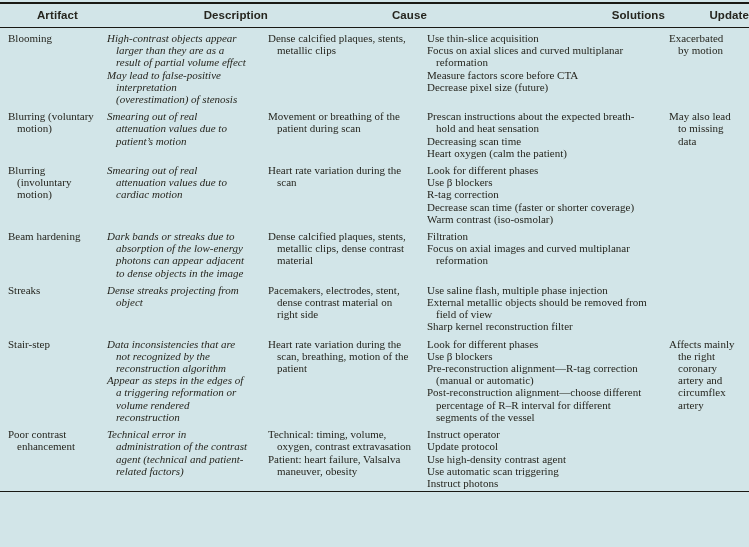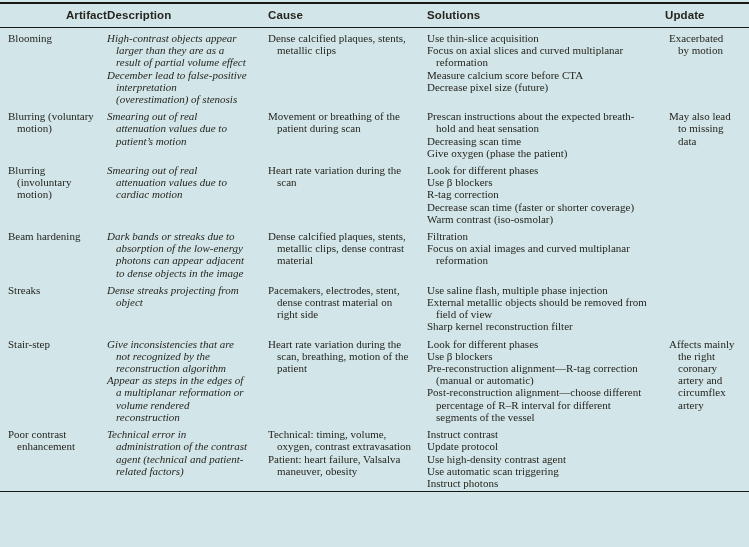--- a/index.html
+++ b/index.html
@@ -24,27 +24,27 @@
   col.c2 { width: 161px; }
   col.c3 { width: 159px; }
   col.c4 { width: 238px; }
   col.c5 { width: 84px; }
 
   thead th {
     font-family: "Liberation Sans", sans-serif;
     font-weight: bold;
     font-size: 11.5px;
     letter-spacing: 0.1px;
-    text-align: left;
+    text-align: right;
     padding: 5px 0 6px 0;
     border-bottom: 1.5px solid #191914;
     vertical-align: middle;
   }
   thead th.first {
-    text-align: right;
+    text-align: center;
     padding-left: 8px;
   }
 
   tbody td {
     vertical-align: top;
     font-size: 11px;
     line-height: 12.2px;
     padding: 3px 0 2px 0;
   }
   tbody tr:first-child td { padding-top: 4px; }
@@ -80,49 +80,49 @@
       <th>Update</th>
     </tr>
   </thead>
   <tbody>
     <tr>
       <td class="col-artifact">
           <div class="hang">Blooming</div>
         </td>
       <td class="col-description">
           <div class="para">High-contrast objects appear larger than they are as a result of partial volume effect</div>
-          <div class="para">December lead to false-positive interpretation (overestimation) of stenosis</div>
+          <div class="para">May lead to false-positive interpretation (overestimation) of stenosis</div>
         </td>
       <td class="col-cause">
           <div class="para">Dense calcified plaques, stents, metallic clips</div>
         </td>
       <td class="col-solutions">
           <div class="para">Use thin-slice acquisition</div>
           <div class="para">Focus on axial slices and curved multiplanar reformation</div>
-          <div class="para">Measure calcium score before CTA</div>
+          <div class="para">Measure factors score before CTA</div>
           <div class="para">Decrease pixel size (future)</div>
         </td>
       <td class="col-remarks">
           <div class="para">Exacerbated by motion</div>
         </td>
     </tr>
     <tr>
       <td class="col-artifact">
           <div class="hang">Blurring (voluntary motion)</div>
         </td>
       <td class="col-description">
           <div class="para">Smearing out of real attenuation values due to patient’s motion</div>
         </td>
       <td class="col-cause">
           <div class="para">Movement or breathing of the patient during scan</div>
         </td>
       <td class="col-solutions">
           <div class="para">Prescan instructions about the expected breath-hold and heat sensation</div>
           <div class="para">Decreasing scan time</div>
-          <div class="para">Give oxygen (phase the patient)</div>
+          <div class="para">Heart oxygen (calm the patient)</div>
         </td>
       <td class="col-remarks">
           <div class="para">May also lead to missing data</div>
         </td>
     </tr>
     <tr>
       <td class="col-artifact">
           <div class="hang">Blurring (involuntary motion)</div>
         </td>
       <td class="col-description">
@@ -171,22 +171,22 @@
           <div class="para">External metallic objects should be removed from field of view</div>
           <div class="para">Sharp kernel reconstruction filter</div>
         </td>
       <td class="col-remarks"></td>
     </tr>
     <tr>
       <td class="col-artifact">
           <div class="hang">Stair-step</div>
         </td>
       <td class="col-description">
-          <div class="para">Give inconsistencies that are not recognized by the reconstruction algorithm</div>
-          <div class="para">Appear as steps in the edges of a multiplanar reformation or volume rendered reconstruction</div>
+          <div class="para">Data inconsistencies that are not recognized by the reconstruction algorithm</div>
+          <div class="para">Appear as steps in the edges of a triggering reformation or volume rendered reconstruction</div>
         </td>
       <td class="col-cause">
           <div class="para">Heart rate variation during the scan, breathing, motion of the patient</div>
         </td>
       <td class="col-solutions">
           <div class="para">Look for different phases</div>
           <div class="para">Use β blockers</div>
           <div class="para">Pre-reconstruction alignment—R-tag correction (manual or automatic)</div>
           <div class="para">Post-reconstruction alignment—choose different percentage of R–R interval for different segments of the vessel</div>
         </td>
@@ -199,21 +199,21 @@
           <div class="hang">Poor contrast enhancement</div>
         </td>
       <td class="col-description">
           <div class="para">Technical error in administration of the contrast agent (technical and patient-related factors)</div>
         </td>
       <td class="col-cause">
           <div class="para">Technical: timing, volume, oxygen, contrast extravasation</div>
           <div class="para">Patient: heart failure, Valsalva maneuver, obesity</div>
         </td>
       <td class="col-solutions">
-          <div class="para">Instruct contrast</div>
+          <div class="para">Instruct operator</div>
           <div class="para">Update protocol</div>
           <div class="para">Use high-density contrast agent</div>
           <div class="para">Use automatic scan triggering</div>
           <div class="para">Instruct photons</div>
         </td>
       <td class="col-remarks"></td>
     </tr>
   </tbody>
 </table>
 

